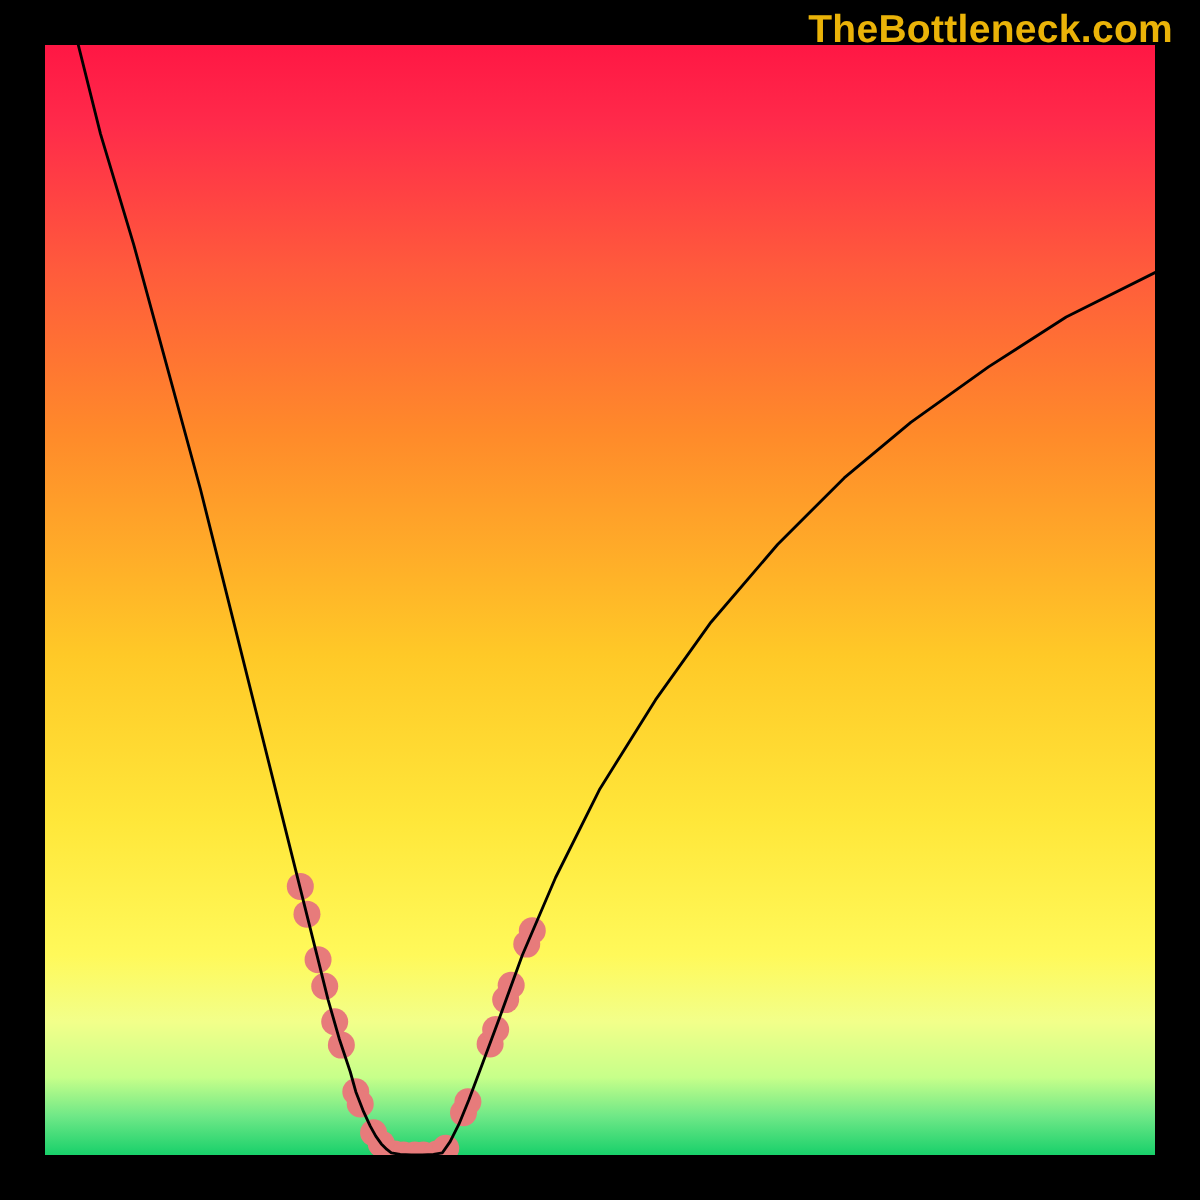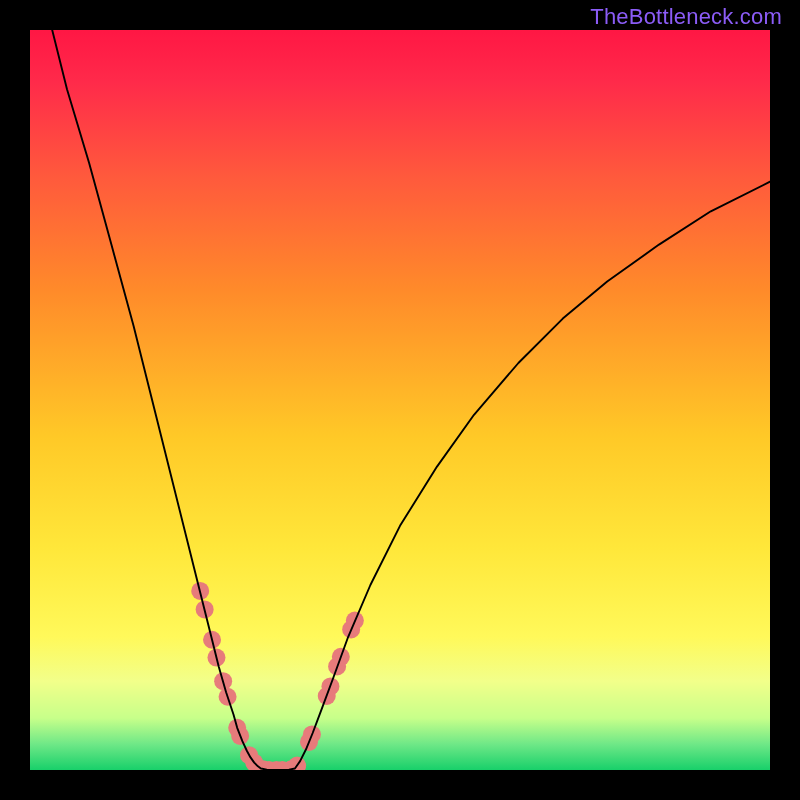--- a/index.html
+++ b/index.html
@@ -32,23 +32,23 @@
   svg.curves {
     position: absolute;
     inset: 0;
     width: 100%;
     height: 100%;
   }
   .watermark {
     position: absolute;
     top: 4px;
     right: 18px;
-    font-size: 22px;
-    font-weight: 400;
-    color: #8b5cf6;
+    font-size: 26px;
+    font-weight: 700;
+    color: #eab308;
     letter-spacing: 0.2px;
   }
 </style>
 </head>
 <body>
 
 <div class="frame">
   <div class="watermark">TheBottleneck.com</div>
 
   <div class="plot">

